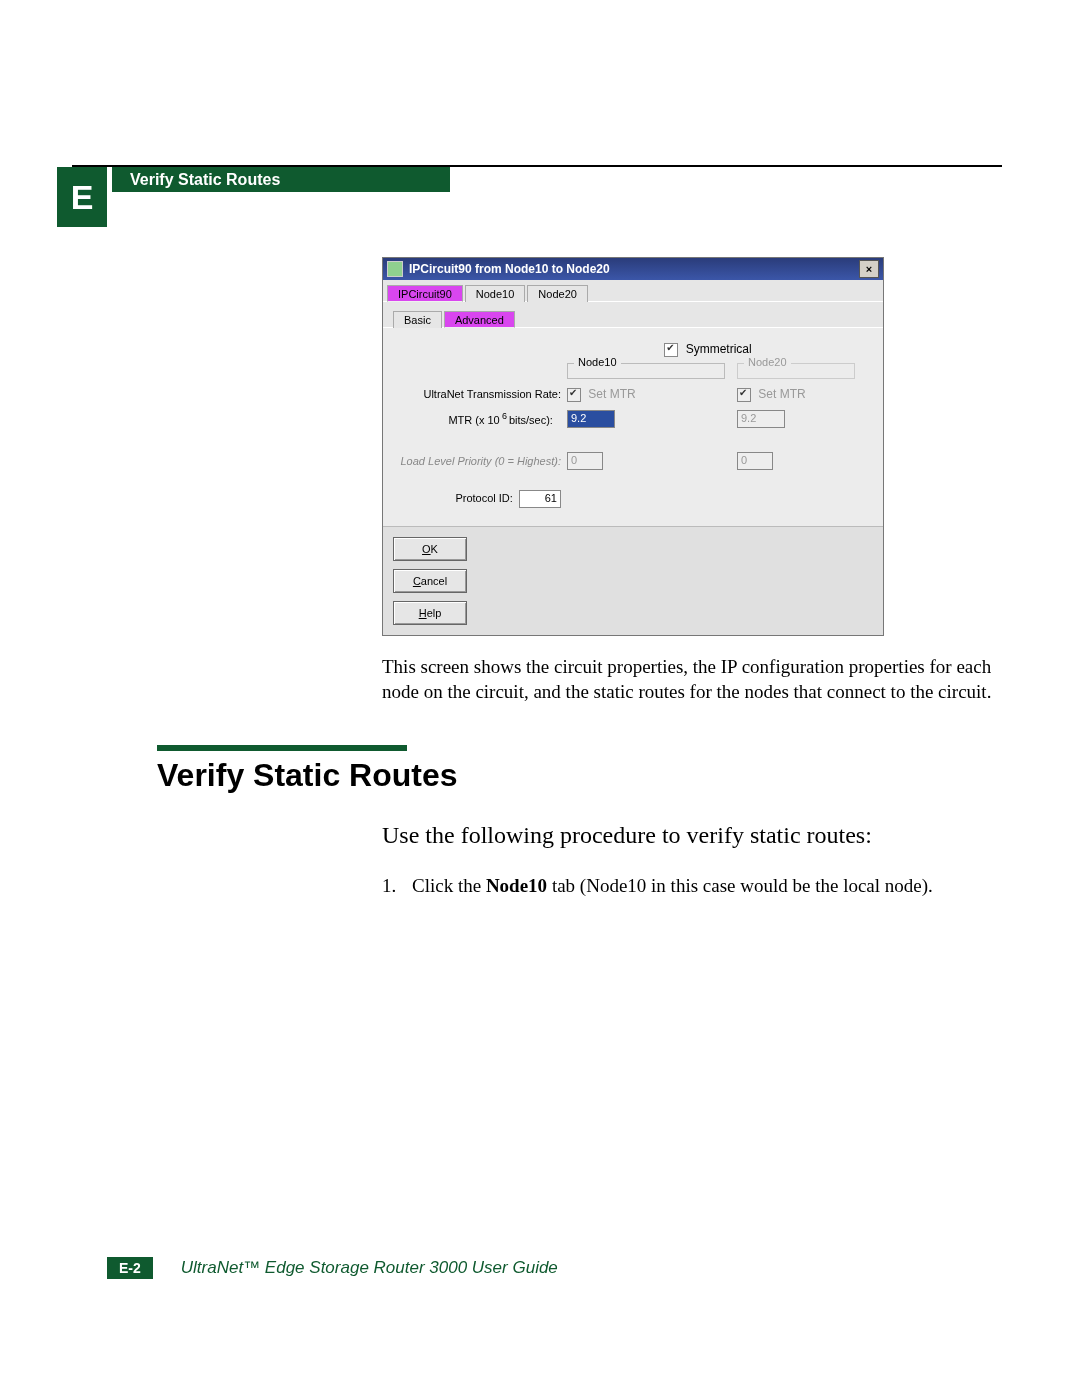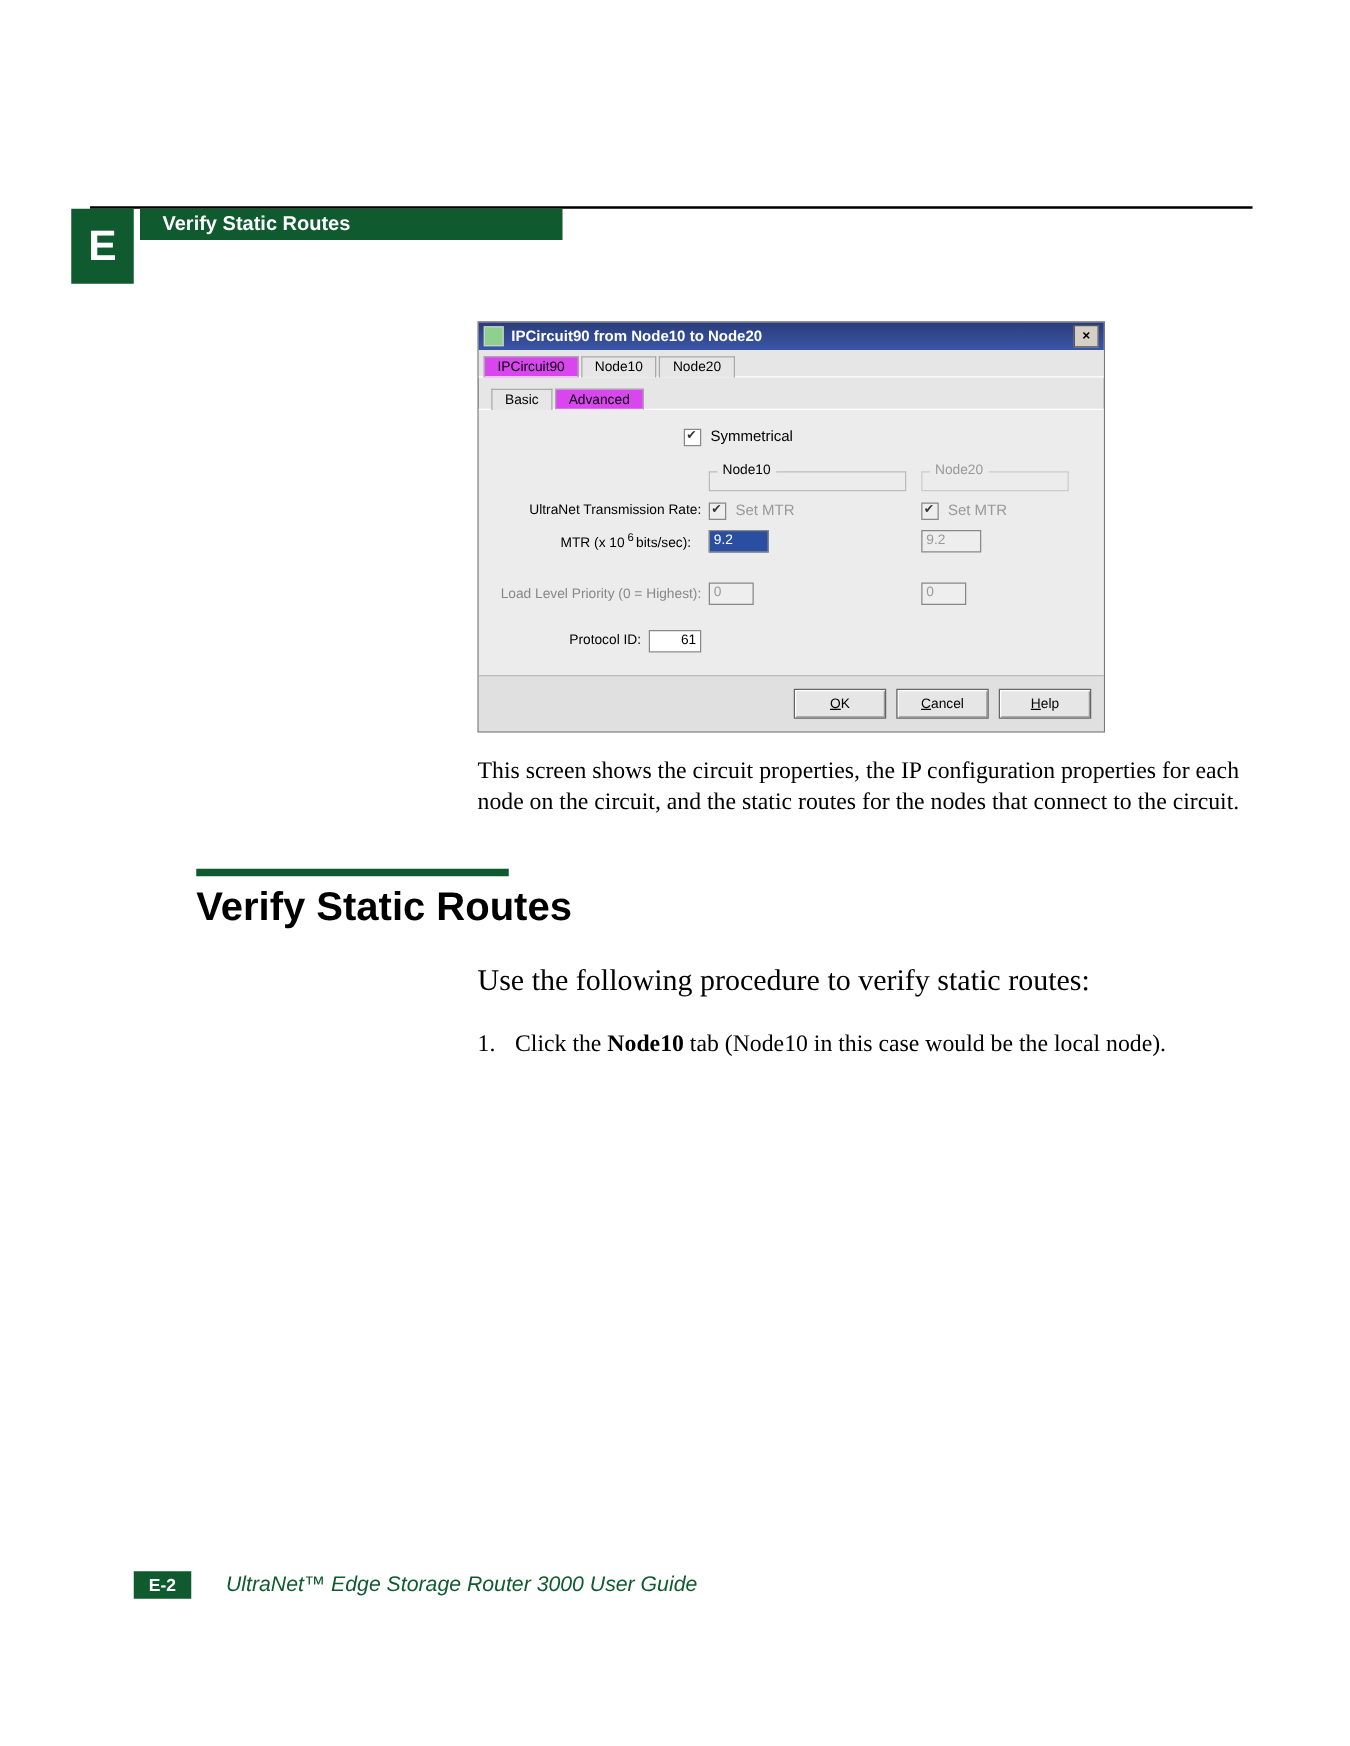--- a/index.html
+++ b/index.html
@@ -123,21 +123,22 @@
     gap:2px;
     border-bottom:1px solid #fff;
   }
 
   .dlg-body {
     padding: 10px 14px 18px 14px;
     background: #ececec;
   }
 
   .row-sym {
-    margin: 4px 0 20px 150px;
+    text-align: center;
+    margin: 4px 0 6px 150px;
   }
   .cb {
     width:12px; height:12px;
     display:inline-block;
     border:1px solid #888;
     background:#fff;
     vertical-align: middle;
     margin-right:4px;
     position:relative;
   }
@@ -149,21 +150,21 @@
     color:#333;
   }
   .cb.disabled{ background:#eee; }
   .row-grid {
     display:grid;
     grid-template-columns: 170px 170px 130px;
     row-gap:8px;
     align-items:center;
   }
   .lbl { text-align:right; font-size:11px; padding-right:6px; }
-  .lbl.gray { color:#888; }
+  .lbl.gray { color:#888;font-style:italic; }
   .nodegrp {
     border:1px solid #bbb;
     padding: 8px 8px 6px 8px;
     position:relative;
     margin-right:12px;
   }
   .nodegrp.disabled { color:#999; border-color:#ccc; }
   .grpleg {
     position:absolute; top:-8px; left:6px;
     background:#ececec;
@@ -190,20 +191,21 @@
     font-size:11px;
   }
 
   .btn-row {
     background:#e0e0e0;
     border-top:1px solid #bbb;
     padding:10px;
     display:flex;
     justify-content:flex-end;
     gap:8px;
+    flex-direction:column;
   }
   .winbtn {
     width:72px;
     height:22px;
     background:#e6e6e6;
     border:1px solid #666;
     font-size:11px;
     display:flex;
     align-items:center;
     justify-content:center;

